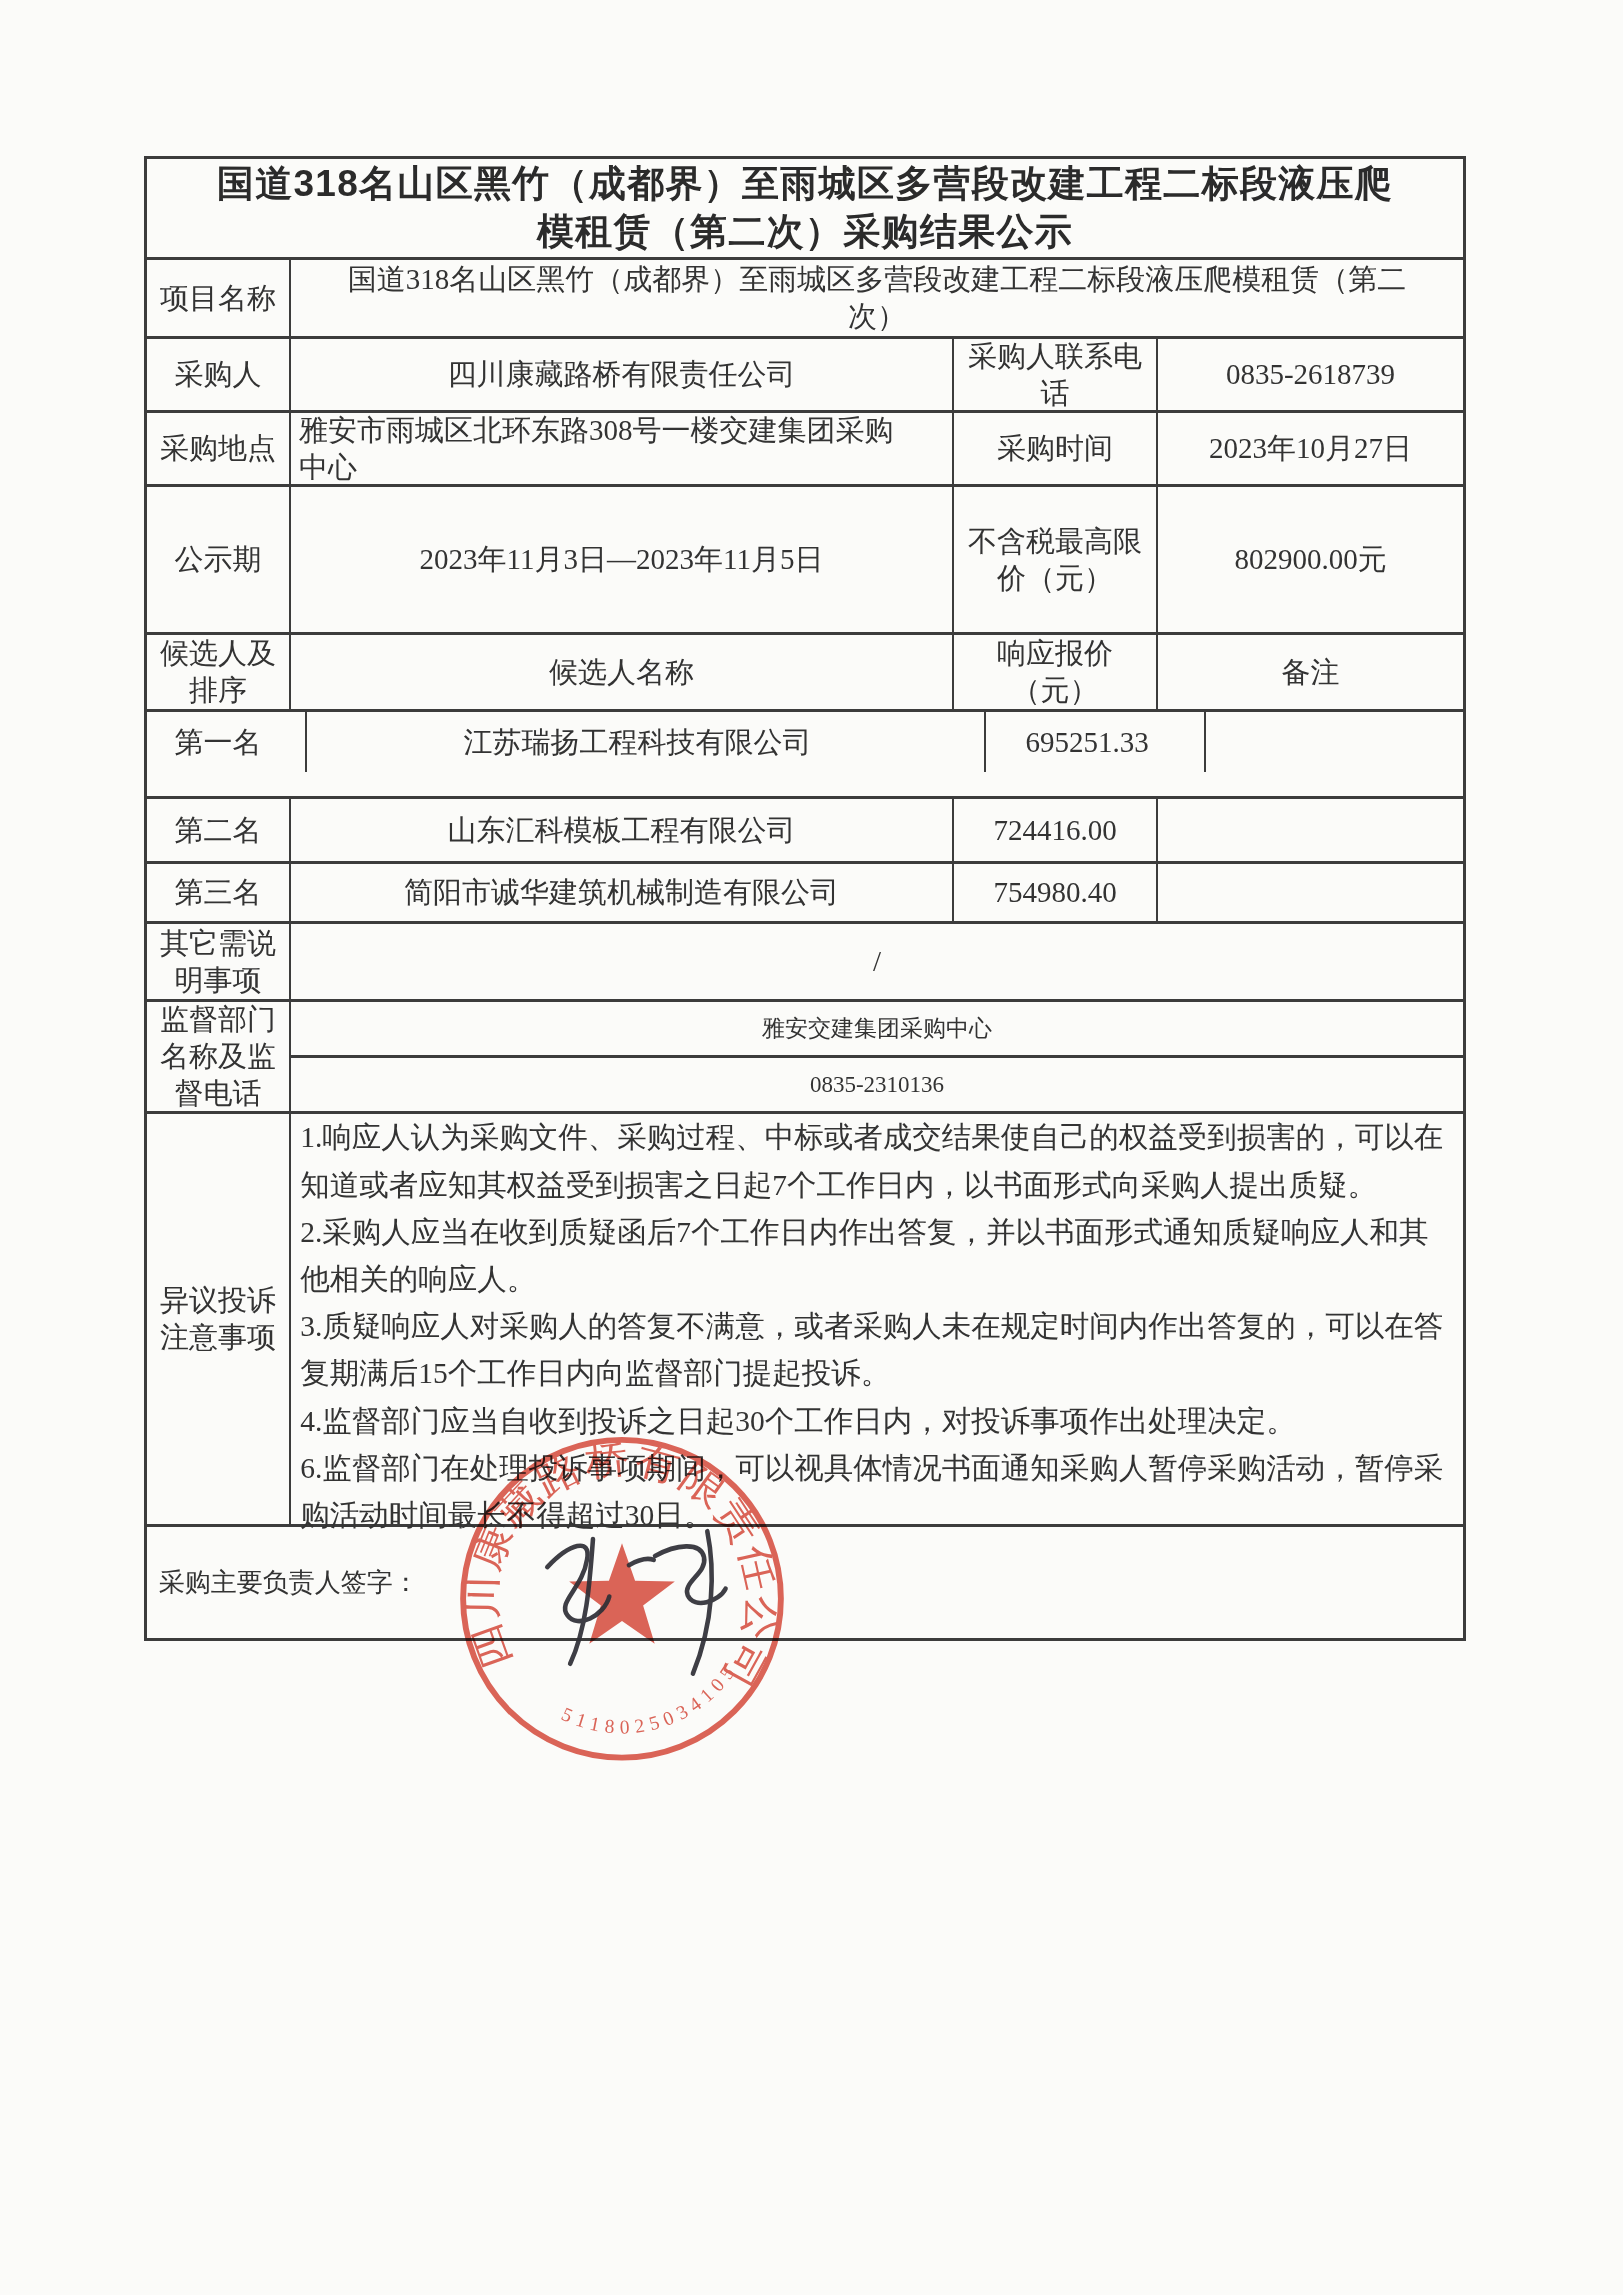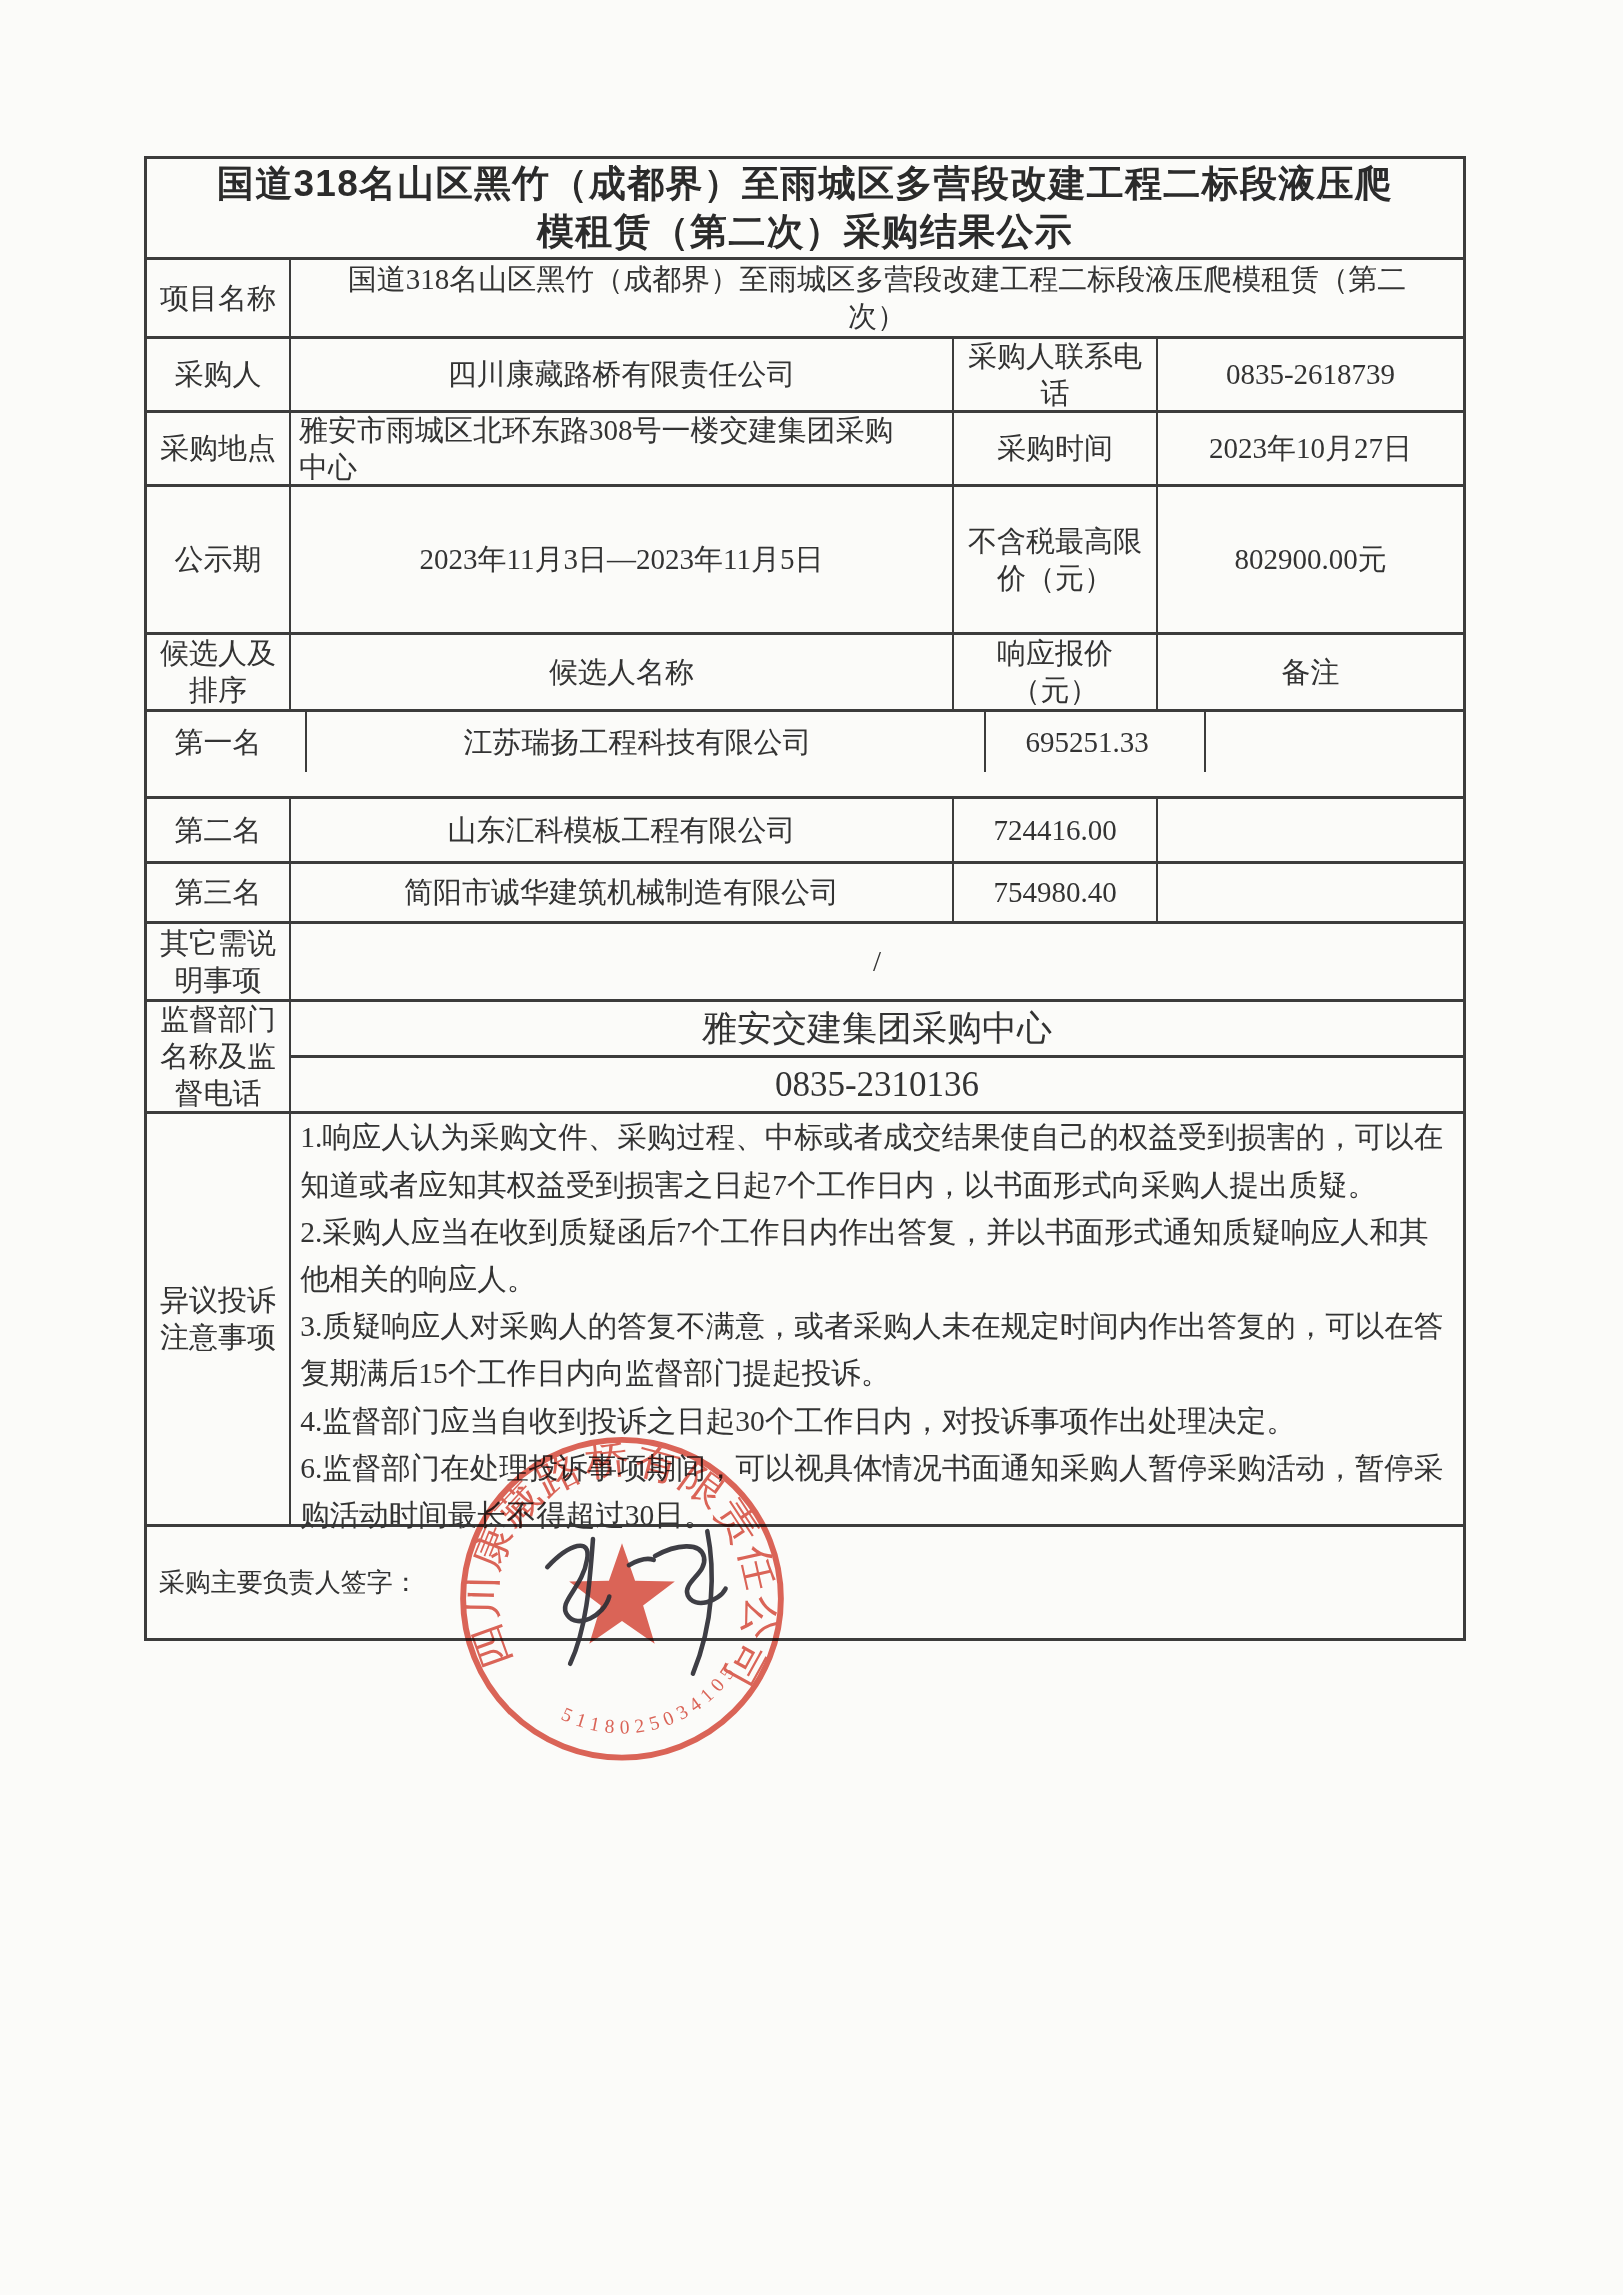--- a/index.html
+++ b/index.html
@@ -76,21 +76,21 @@
     font-size:37px;
     line-height:1.3;
     letter-spacing:1.3px;
     color:#2b2b2b;
   }
 
   .sup-right{flex:1;display:flex;flex-direction:column;}
   .sup-cell{
     flex:1;
     display:flex;align-items:center;justify-content:center;
-    font-size:35px;color:#333;
+    font-size:23px;color:#333;
   }
   .sup-top{border-bottom:3.3px solid var(--line);}
 
   .obj-content{
     flex:1;
     display:flex;flex-direction:column;justify-content:center;
     padding:26px 11.8px 10.5px 9.2px;
   }
   .obj-item{
     font-size:29.5px;

